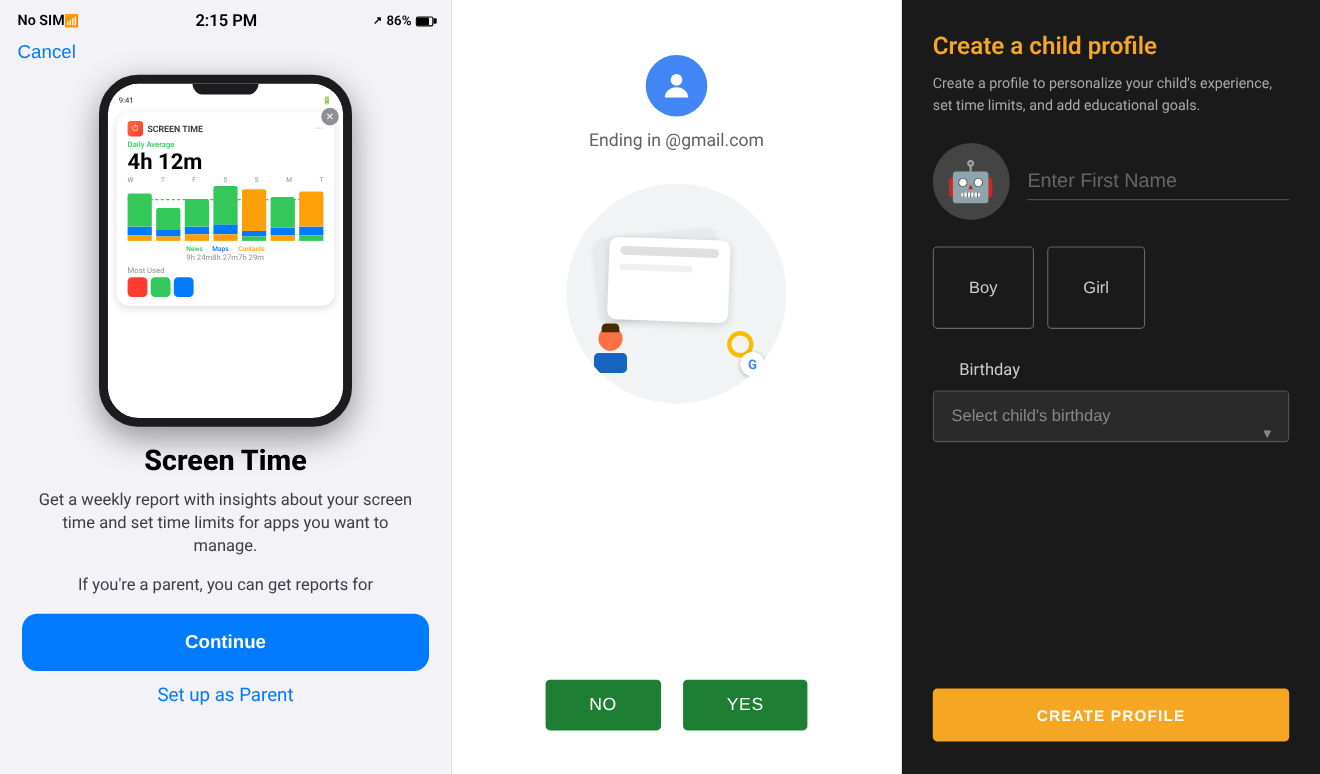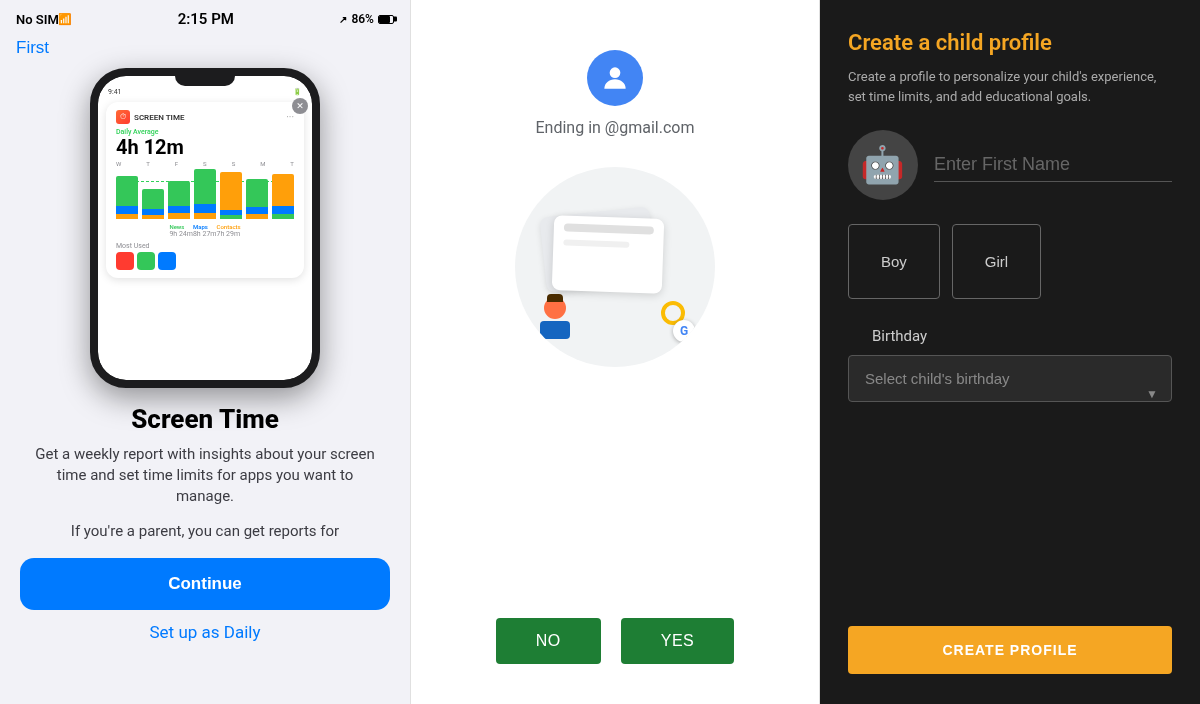--- a/index.html
+++ b/index.html
@@ -497,21 +497,21 @@
     <div class="status-center">2:15 PM</div>
     <div class="status-right">
       <span style="font-size:10px;">↗</span>
       <span>86%</span>
       <div class="battery-icon">
           <div class="battery-fill"></div>
         </div>
     </div>
   </div>
 
-  <button class="ios-cancel-btn">First</button>
+  <button class="ios-cancel-btn">Cancel</button>
 
   <div class="phone-mockup">
     <div class="phone-screen">
       <div class="phone-notch"></div>
       <div class="phone-status">
         <span>9:41</span>
         <span>🔋</span>
       </div>
 
       <div class="screen-time-card">
@@ -595,21 +595,21 @@
     </div>
   </div>
 
   <div class="panel-ios-content">
     <div class="screen-time-title">Screen Time</div>
     <div class="screen-time-desc">Get a weekly report with insights about your screen time and set time limits for apps you want to manage.</div>
     <div class="screen-time-sub">If you're a parent, you can get reports for</div>
   </div>
 
   <button class="ios-continue-btn">Continue</button>
-  <div class="ios-setup-link">Set up as Daily</div>
+  <div class="ios-setup-link">Set up as Parent</div>
 </div>
 
 <div class="panel-google">
   <div class="google-icon">
     <svg width="32" height="32" viewBox="0 0 24 24" fill="none" xmlns="http://www.w3.org/2000/svg">
       <circle cx="12" cy="8" r="4" fill="white"></circle>
       <path d="M4 20c0-4 3.6-7 8-7s8 3 8 7" fill="white"></path>
     </svg>
   </div>
   <div class="google-email">Ending in @gmail.com</div>

